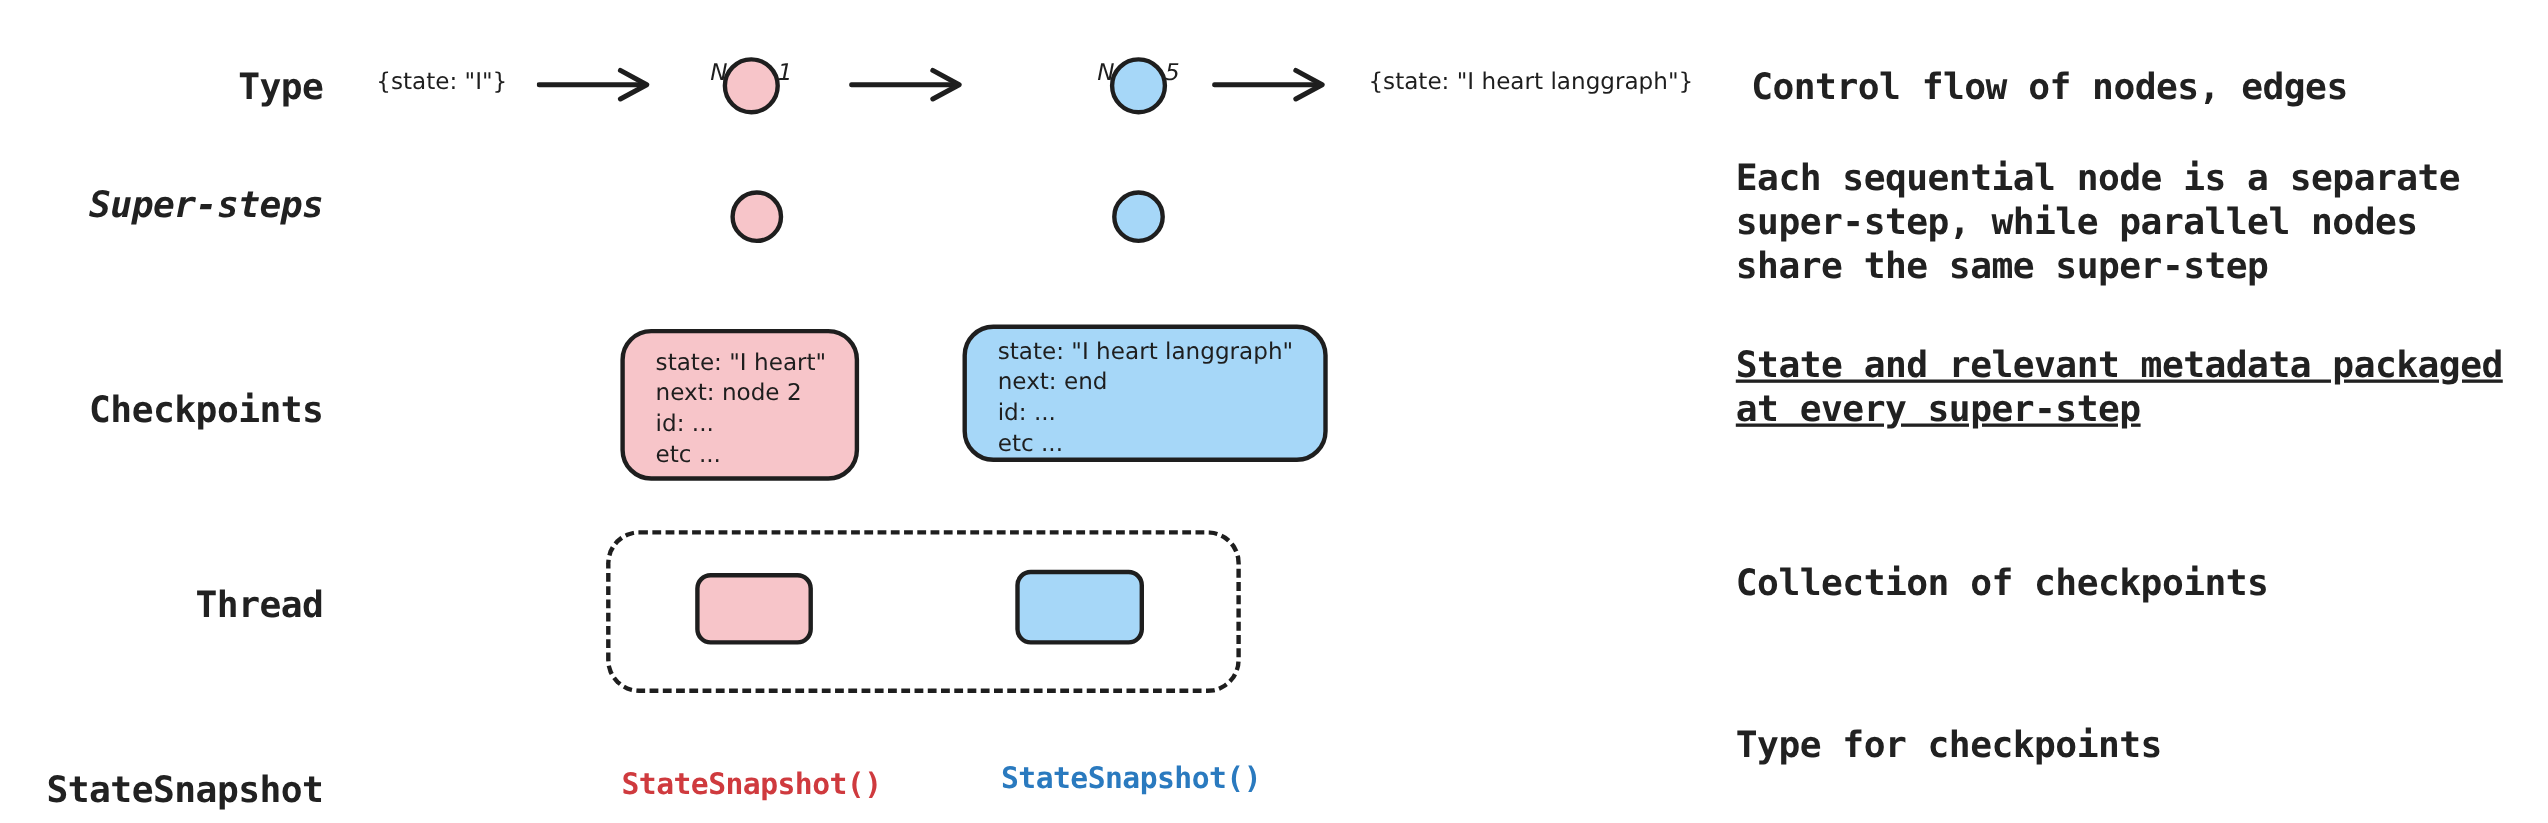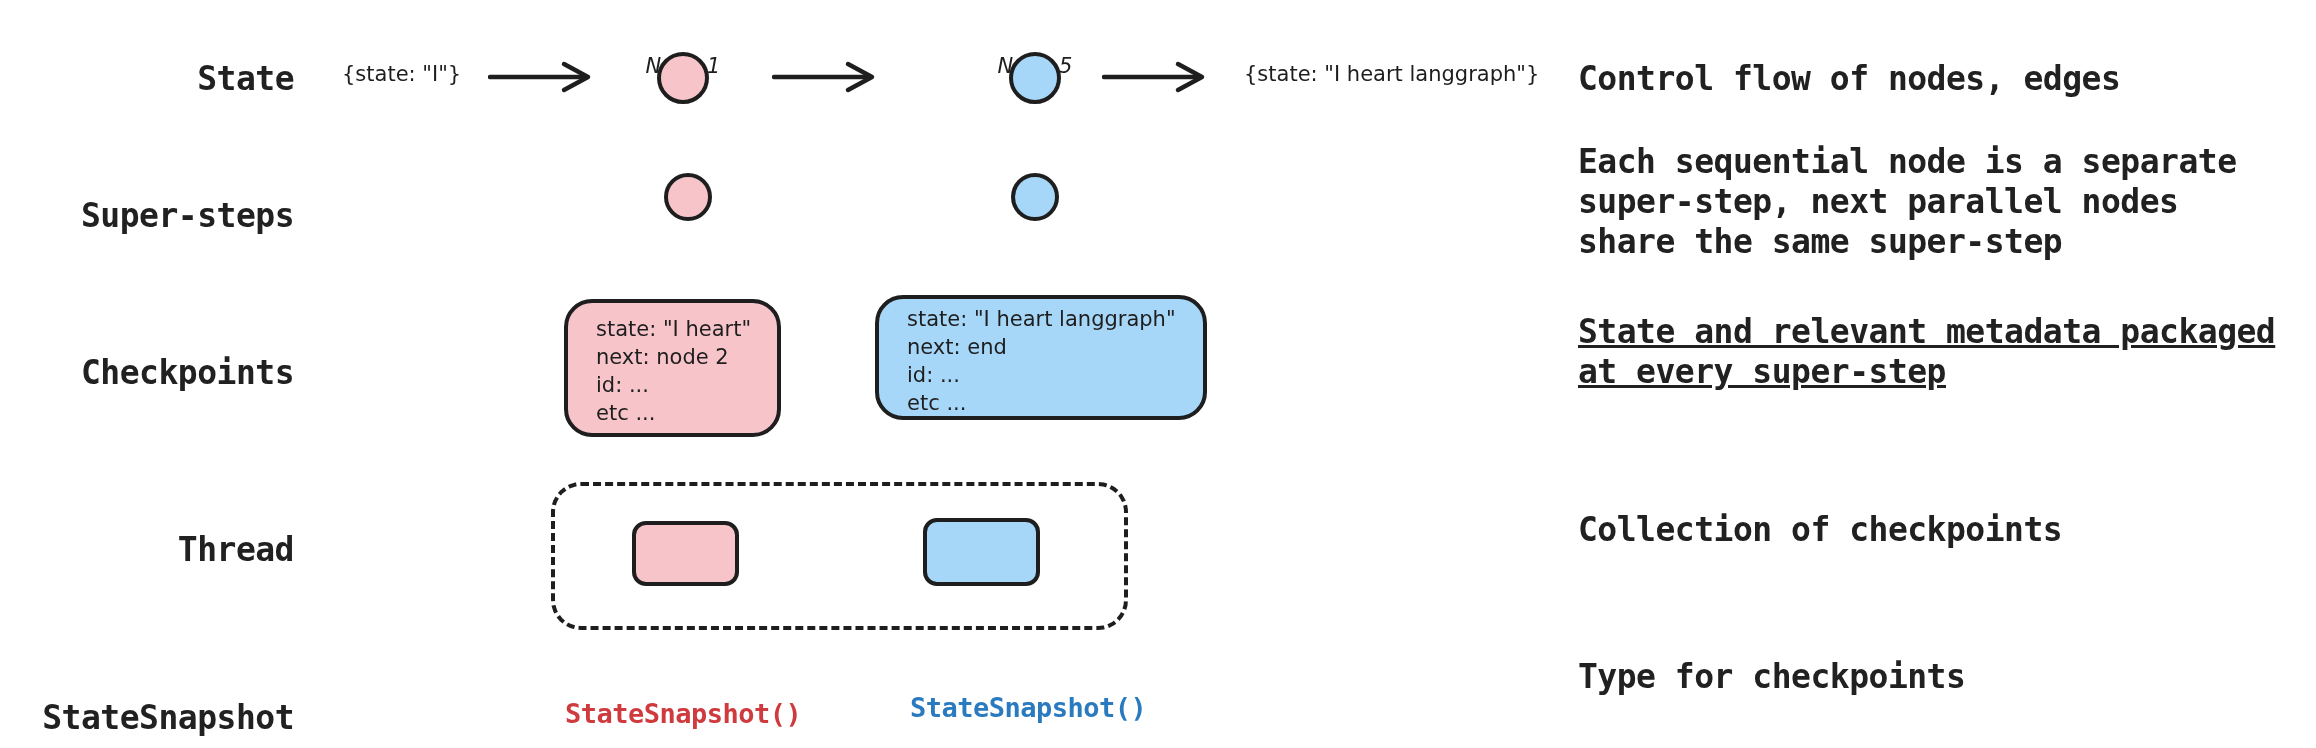--- a/index.html
+++ b/index.html
@@ -83,22 +83,22 @@
   }
   .code-red{color:var(--code-red);}
   .code-blue{color:var(--code-blue);}
   .arrow-svg{display:block;}
 </style>
 </head>
 <body>
 
 <div id="canvas">
 
-  <div class="abs row-label" style="top:59px;">State</div>
-  <div class="abs row-label" style="top:196px;">Super-steps</div>
+  <div class="abs row-label" style="top:59px;">Type</div>
+  <div class="abs row-label" style="top:166px;font-style:italic;">Super-steps</div>
   <div class="abs row-label" style="top:353px;">Checkpoints</div>
   <div class="abs row-label" style="top:530px;">Thread</div>
   <div class="abs row-label" style="top:686px;margin-top:12px;">StateSnapshot</div>
 
   <div class="abs hand state-note" style="left:342px;top:60px;">{state: "I"}</div>
 
   <svg class="abs arrow-svg" style="left:488px;top:59px;" width="108" height="36" viewBox="0 0 108 36">
     <line x1="2" y1="18" x2="94" y2="18" stroke="var(--stroke-black)" stroke-width="4.5" stroke-linecap="round"></line>
     <polyline points="76,5 100,18 76,31" fill="none" stroke="var(--stroke-black)" stroke-width="4.5" stroke-linecap="round" stroke-linejoin="round"></polyline>
   </svg>
@@ -138,26 +138,26 @@
     <div>etc ...</div>
   </div>
 
   <div class="abs thread-box" style="left:551px;top:482px;width:577px;height:148px;"></div>
   <div class="abs mini-box pink-fill" style="left:632px;top:521px;width:107px;height:65px;"></div>
   <div class="abs mini-box blue-fill" style="left:923px;top:518px;width:117px;height:68px;"></div>
 
   <div class="abs code code-red" style="left:565px;top:698px;">StateSnapshot()</div>
   <div class="abs code code-blue" style="left:910px;top:692px;">StateSnapshot()</div>
 
-  <div class="abs desc" style="top:59px;">
+  <div class="abs desc" style="top:59px;margin-left:14px;">
     <div>Control flow of nodes, edges</div>
   </div>
   <div class="abs desc" style="top:142px;">
     <div>Each sequential node is a separate</div>
-    <div>super-step, next parallel nodes</div>
+    <div>super-step, while parallel nodes</div>
     <div>share the same super-step</div>
   </div>
   <div class="abs desc" style="top:312px;text-decoration:underline;">
     <div>State and relevant metadata packaged</div>
     <div>at every super-step</div>
   </div>
   <div class="abs desc" style="top:510px;">
     <div>Collection of checkpoints</div>
   </div>
   <div class="abs desc" style="top:657px;">

